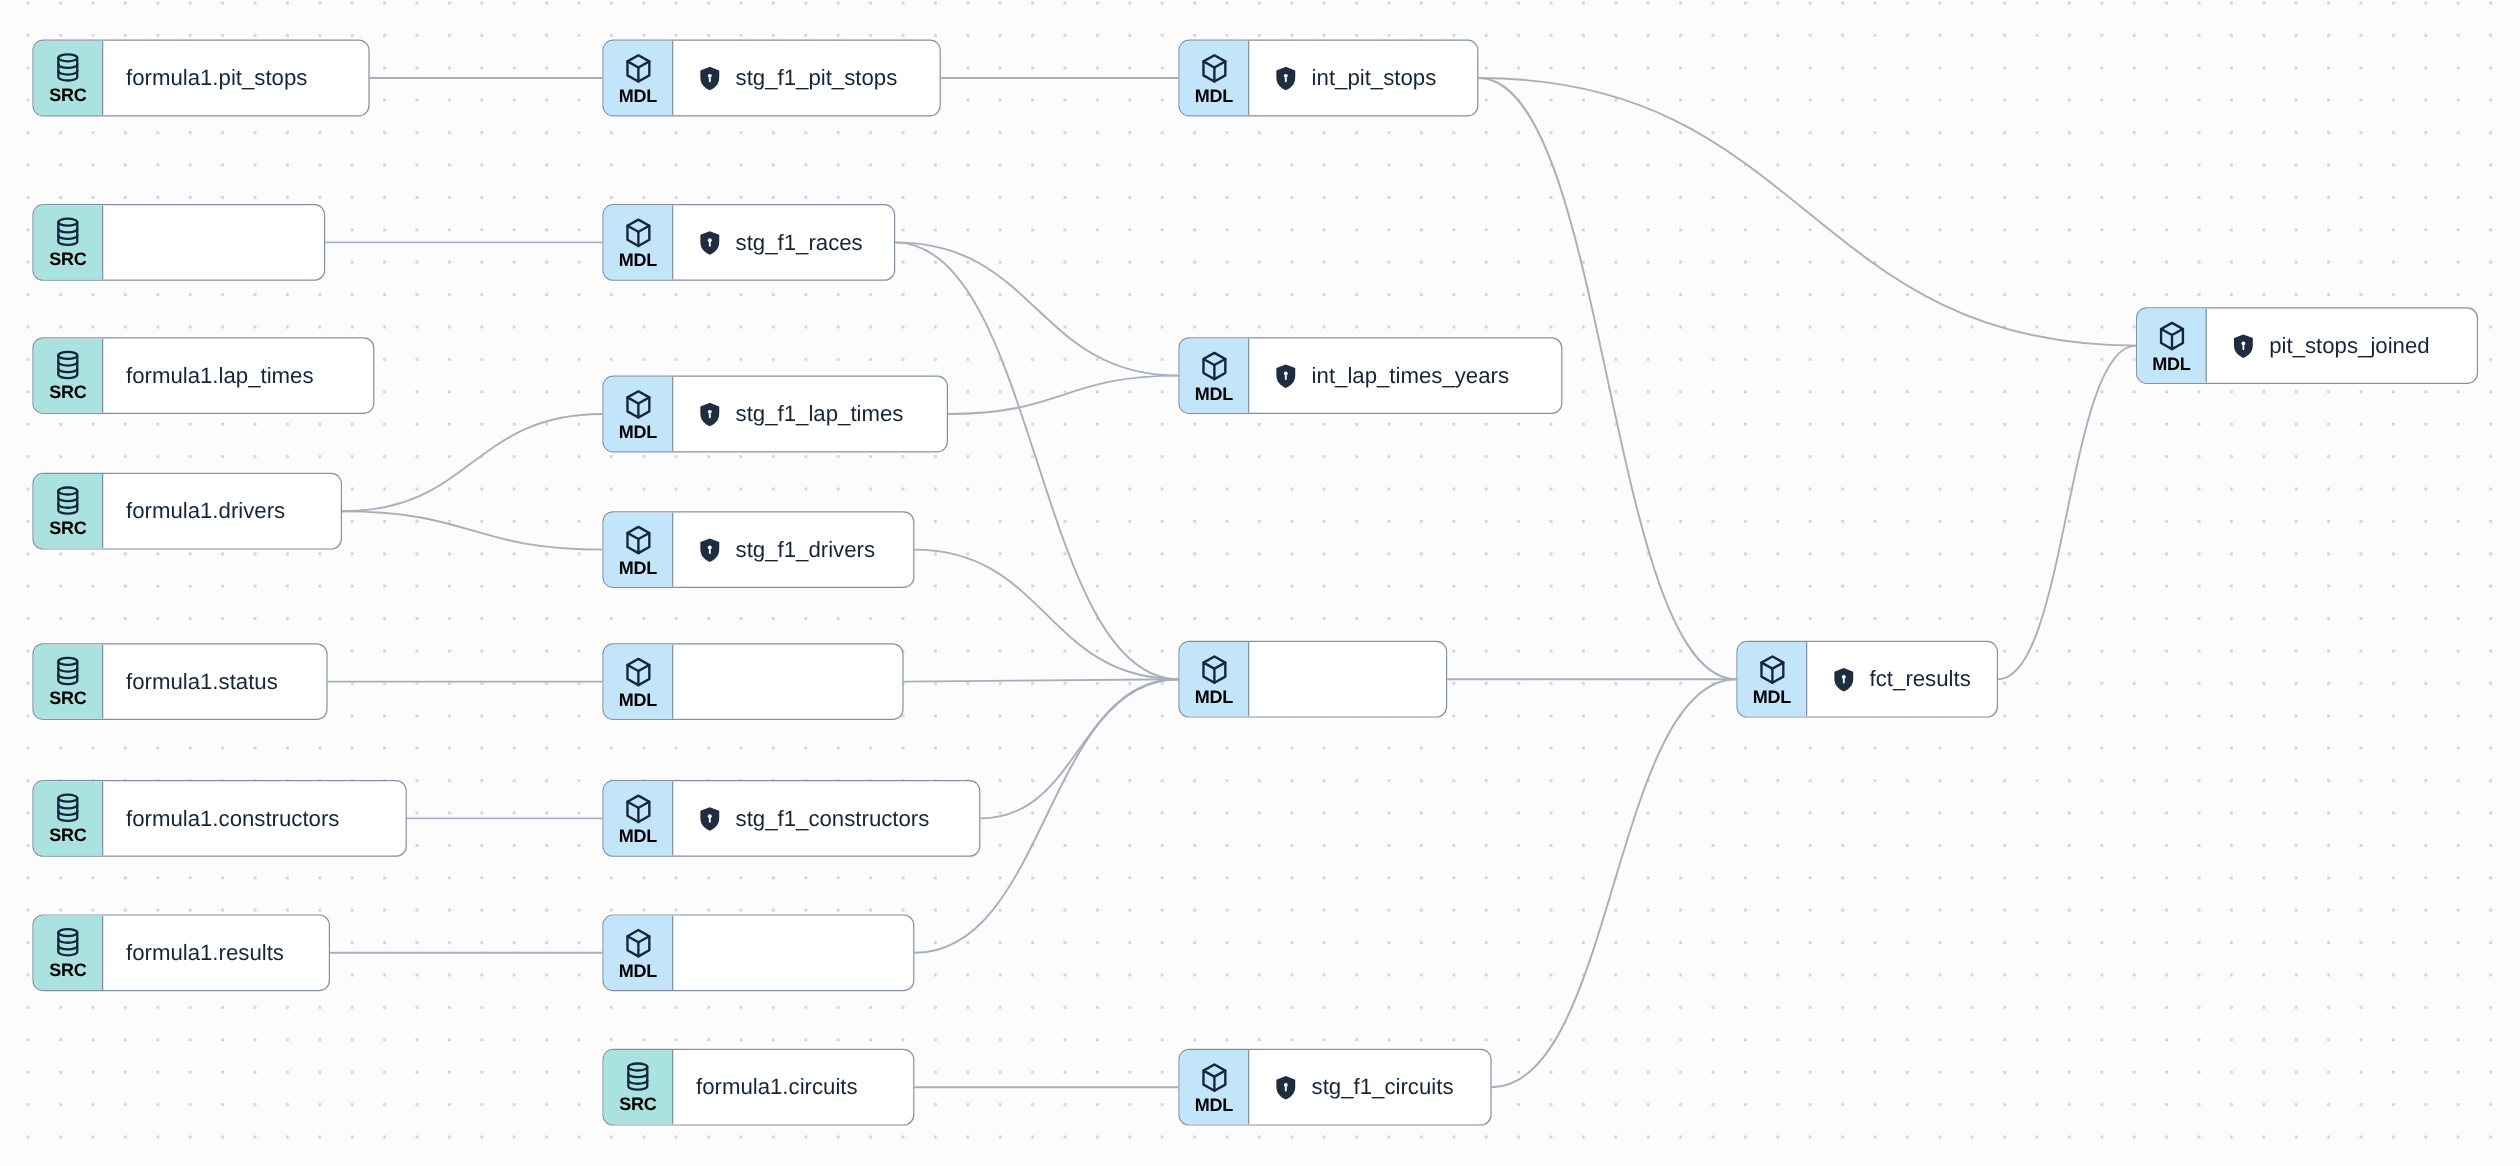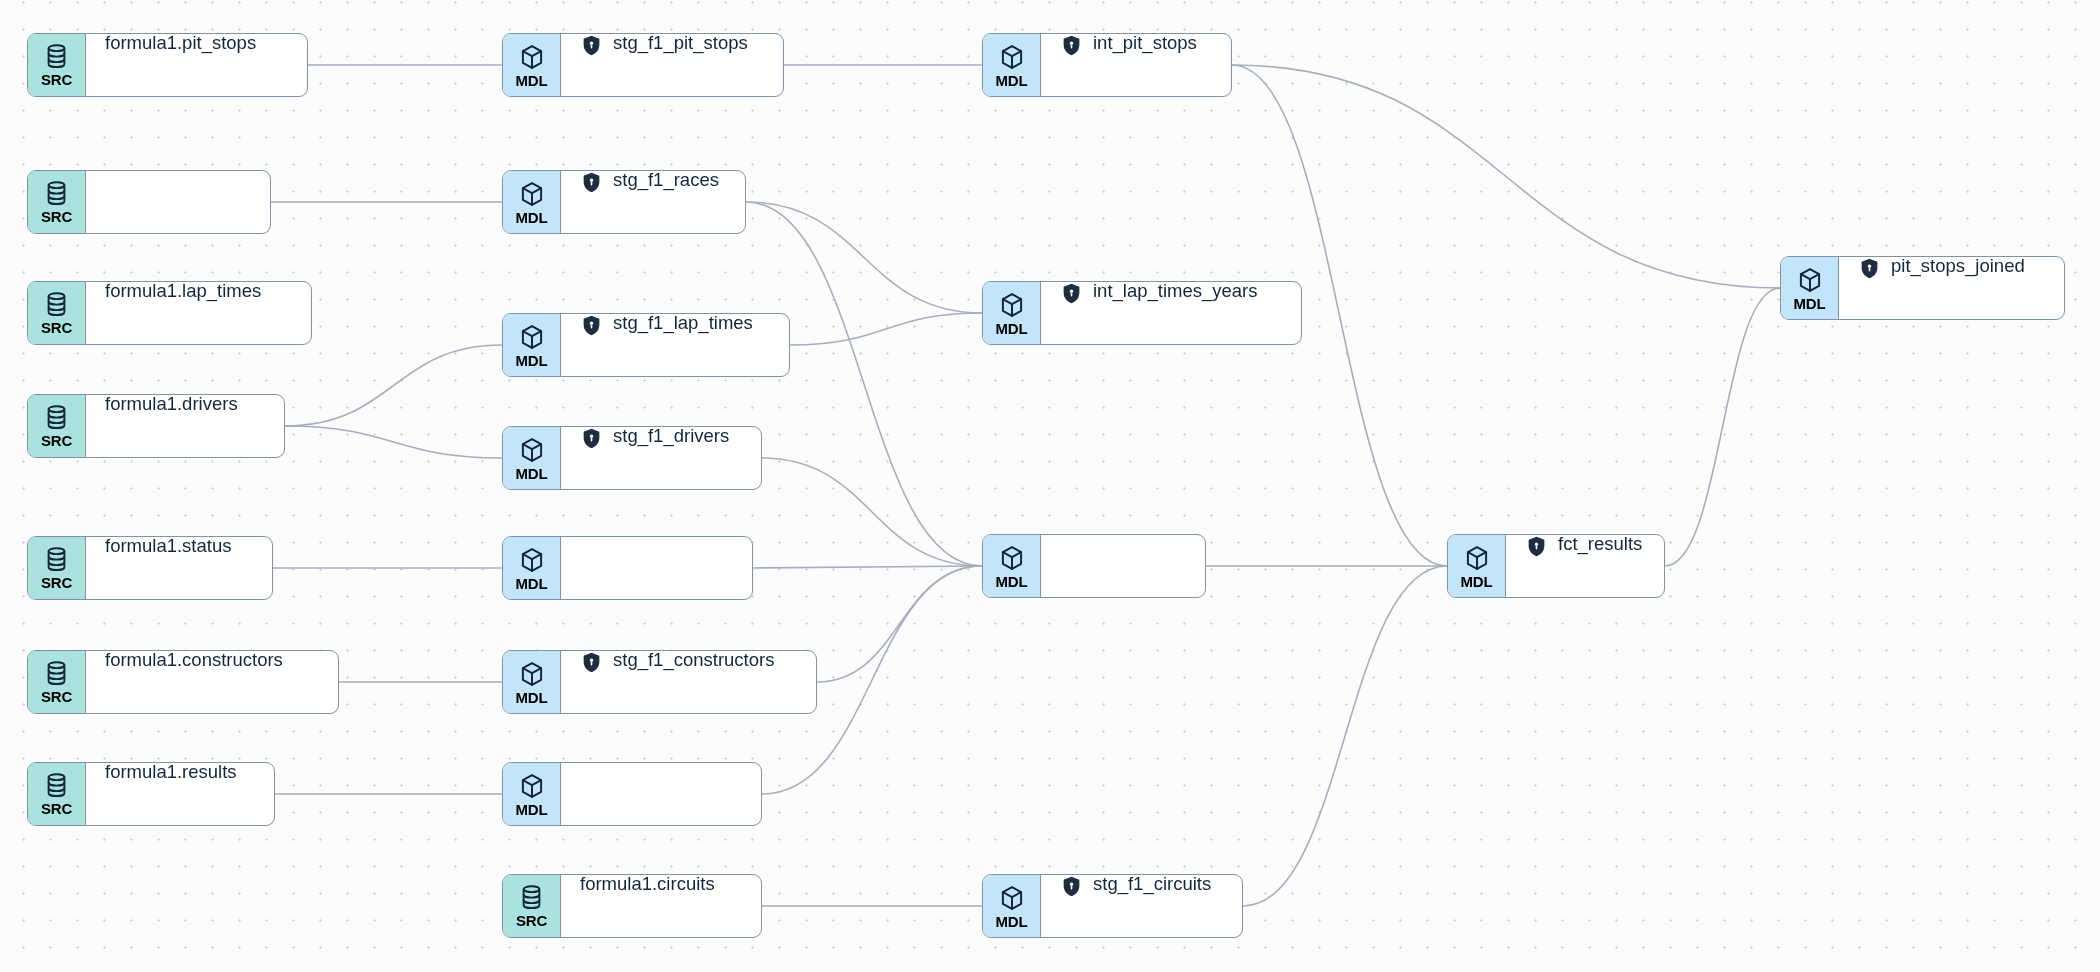--- a/index.html
+++ b/index.html
@@ -31,21 +31,21 @@
     gap: 2px;
   }
   .node.src .tile { background: #a9e2de; }
   .node.mdl .tile { background: #c2e5f9; }
   .tile .badge {
     font-size: 15px; font-weight: 600; letter-spacing: -0.2px;
     color: #000000; line-height: 1;
   }
   .tile svg { display: block; }
   .node .body {
-    flex: 1; display: flex; align-items: flex-start; gap: 10px;
+    flex: 1; display: flex; align-items: center; gap: 10px;
     padding: 0 14px 0 19px; min-width: 0;
   }
   .node .label {
     font-size: 18.5px; color: #14273a; white-space: nowrap; line-height: 1;
   }
   .shield { flex: none; display: block; }
 </style>
 </head>
 <body>
 

